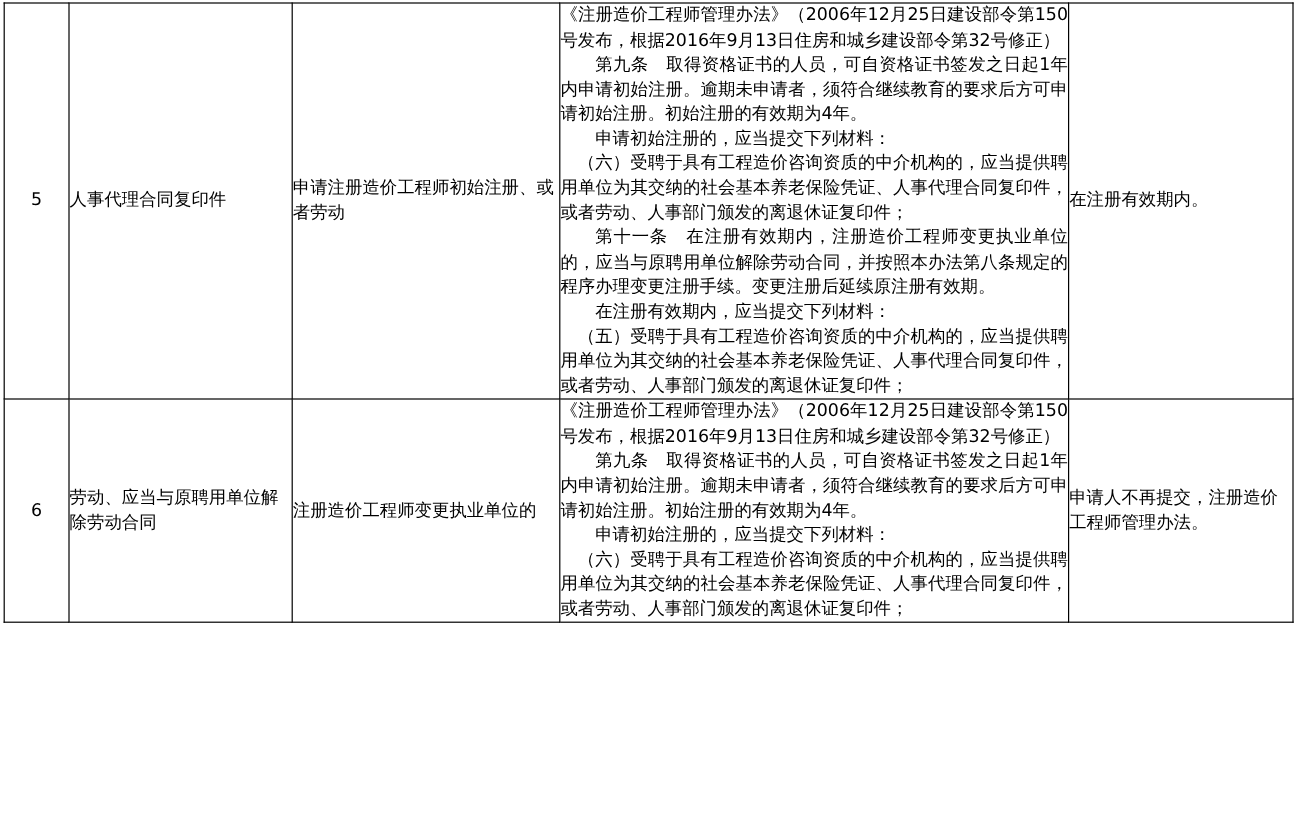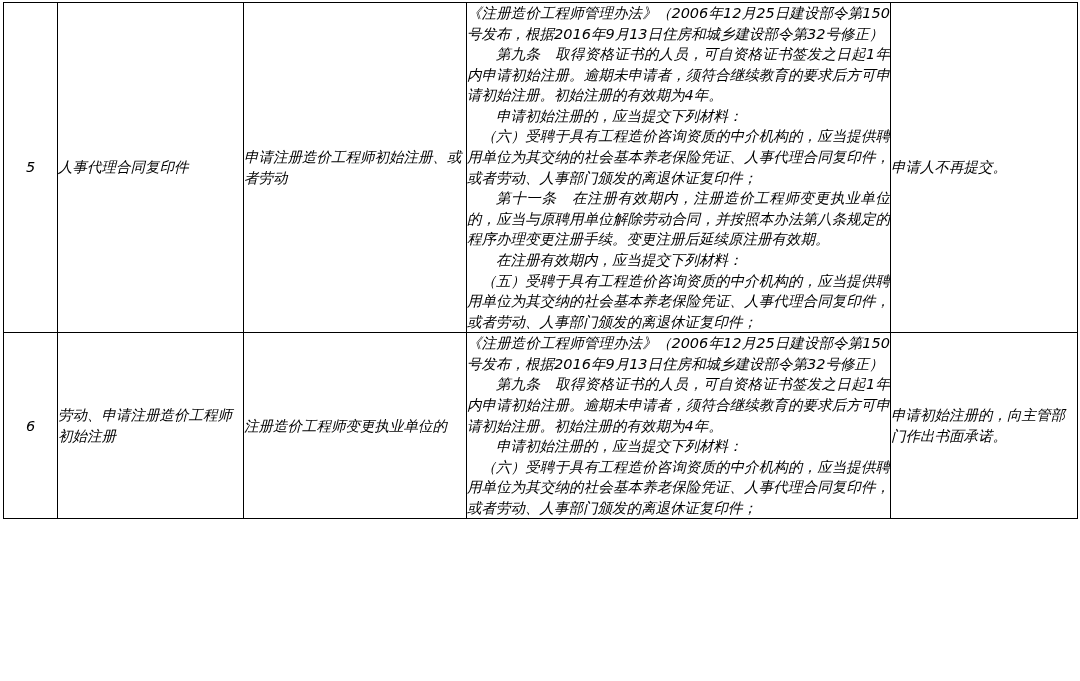--- a/index.html
+++ b/index.html
@@ -26,21 +26,20 @@
     width: 1074px;
     margin-left: 3px;
     margin-top: 2px;
   }
   table.doc-table td {
     border: 1px solid #000000;
     vertical-align: middle;
     padding: 0;
     font-size: 14.5px;
     line-height: 1.42;
-    font-style: italic;
   }
   .col-num   { width: 54px; }
   .col-name  { width: 186px; }
   .col-kind  { width: 223px; }
   .col-basis { width: 424px; }
   .col-note  { width: 187px; }
   .c-num {
     text-align: center;
     font-size: 15px;
   }
@@ -96,29 +95,29 @@
         <td class="c-kind">申请注册造价工程师初始注册、或者劳动</td>
         <td class="c-basis">
           <p class="noindent">《注册造价工程师管理办法》（2006年12月25日建设部令第150号发布，根据2016年9月13日住房和城乡建设部令第32号修正）</p>
           <p class="indent2">第九条　取得资格证书的人员，可自资格证书签发之日起1年内申请初始注册。逾期未申请者，须符合继续教育的要求后方可申请初始注册。初始注册的有效期为4年。</p>
           <p class="indent2">申请初始注册的，应当提交下列材料：</p>
           <p class="indent1">（六）受聘于具有工程造价咨询资质的中介机构的，应当提供聘用单位为其交纳的社会基本养老保险凭证、人事代理合同复印件，或者劳动、人事部门颁发的离退休证复印件；</p>
           <p class="indent2">第十一条　在注册有效期内，注册造价工程师变更执业单位的，应当与原聘用单位解除劳动合同，并按照本办法第八条规定的程序办理变更注册手续。变更注册后延续原注册有效期。</p>
           <p class="indent2">在注册有效期内，应当提交下列材料：</p>
           <p class="indent1">（五）受聘于具有工程造价咨询资质的中介机构的，应当提供聘用单位为其交纳的社会基本养老保险凭证、人事代理合同复印件，或者劳动、人事部门颁发的离退休证复印件；</p>
         </td>
-        <td class="c-note">申请人不再提交。</td>
+        <td class="c-note">在注册有效期内。</td>
       </tr>
       <tr>
         <td class="c-num">6</td>
-        <td class="c-name">劳动、申请注册造价工程师初始注册</td>
+        <td class="c-name">劳动、应当与原聘用单位解除劳动合同</td>
         <td class="c-kind">注册造价工程师变更执业单位的</td>
         <td class="c-basis">
           <p class="noindent">《注册造价工程师管理办法》（2006年12月25日建设部令第150号发布，根据2016年9月13日住房和城乡建设部令第32号修正）</p>
           <p class="indent2">第九条　取得资格证书的人员，可自资格证书签发之日起1年内申请初始注册。逾期未申请者，须符合继续教育的要求后方可申请初始注册。初始注册的有效期为4年。</p>
           <p class="indent2">申请初始注册的，应当提交下列材料：</p>
           <p class="indent1">（六）受聘于具有工程造价咨询资质的中介机构的，应当提供聘用单位为其交纳的社会基本养老保险凭证、人事代理合同复印件，或者劳动、人事部门颁发的离退休证复印件；</p>
         </td>
-        <td class="c-note">申请初始注册的，向主管部门作出书面承诺。</td>
+        <td class="c-note">申请人不再提交，注册造价工程师管理办法。</td>
       </tr>
     </tbody>
   </table>
 </div>
 
 </body></html>

